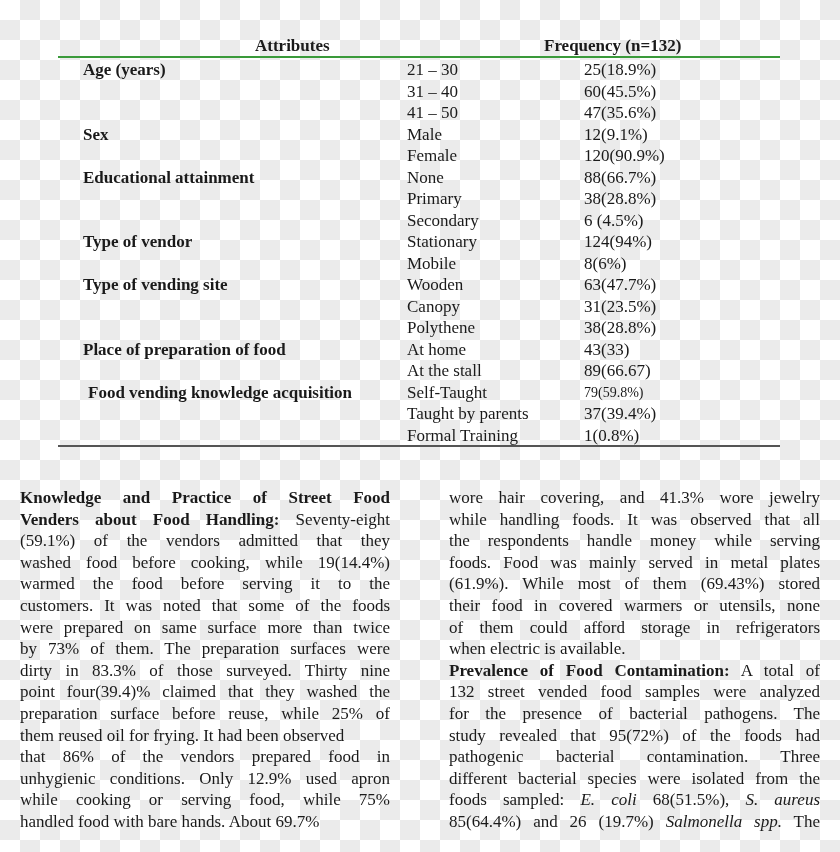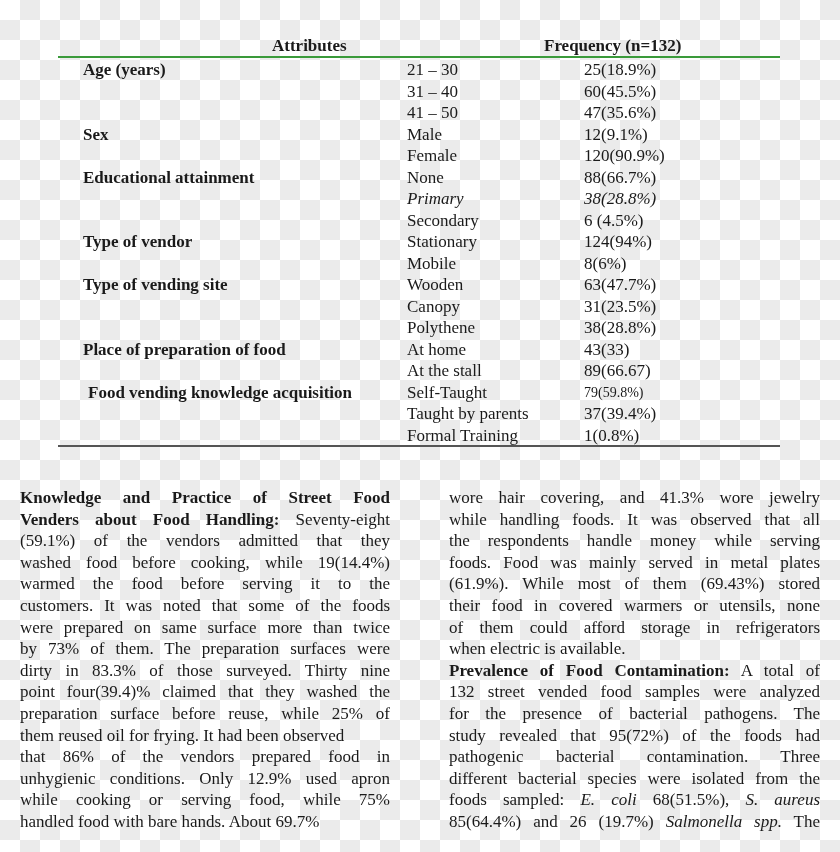--- a/index.html
+++ b/index.html
@@ -29,21 +29,21 @@
   .col.right { left: 449px; width: 371px; }
   .col .line { display: block; text-align: justify; text-align-last: justify; height: 21.6px; white-space: nowrap; }
   .col .line.last { text-align-last: left; }
   .col b { font-weight: bold; }
   .col i { font-style: italic; }
   .jl { display: flex; justify-content: space-between; }
 </style>
 </head>
 <body>
 
-<div class="abs th" style="left:255px;margin-left:17px;">Attributes</div>
+<div class="abs th" style="left:255px;">Attributes</div>
 <div class="abs th" style="left:544px;">Frequency (n=132)</div>
 <div class="rule-top"></div>
 
 <div>
   <div class="row" style="top:60px;">
     <span class="attr">Age (years)</span>
     <span class="opt">21 – 30</span>
     <span class="freq">25(18.9%)</span>
   </div>
   <div class="row" style="top:81.5px;">
@@ -64,21 +64,21 @@
   <div class="row" style="top:146px;">
     <span class="attr"></span>
     <span class="opt">Female</span>
     <span class="freq">120(90.9%)</span>
   </div>
   <div class="row" style="top:167.5px;">
     <span class="attr">Educational attainment</span>
     <span class="opt">None</span>
     <span class="freq">88(66.7%)</span>
   </div>
-  <div class="row" style="top:189px;font-style:italic;">
+  <div class="row" style="top:189px;">
     <span class="attr"></span>
     <span class="opt">Primary</span>
     <span class="freq">38(28.8%)</span>
   </div>
   <div class="row" style="top:210.5px;">
     <span class="attr"></span>
     <span class="opt">Secondary</span>
     <span class="freq">6 (4.5%)</span>
   </div>
   <div class="row" style="top:232px;">

